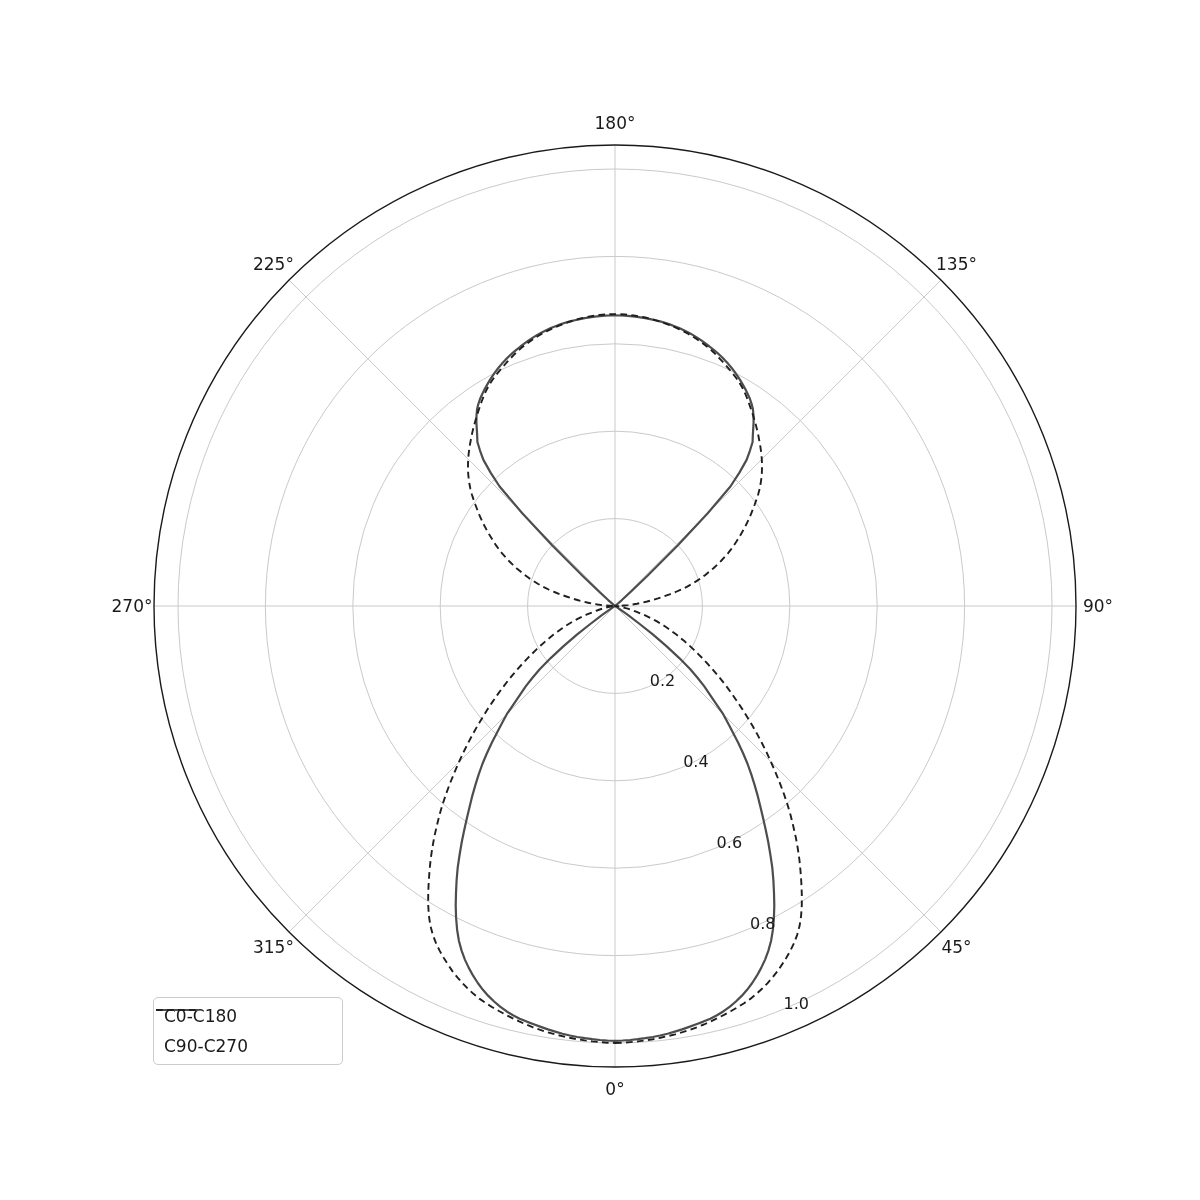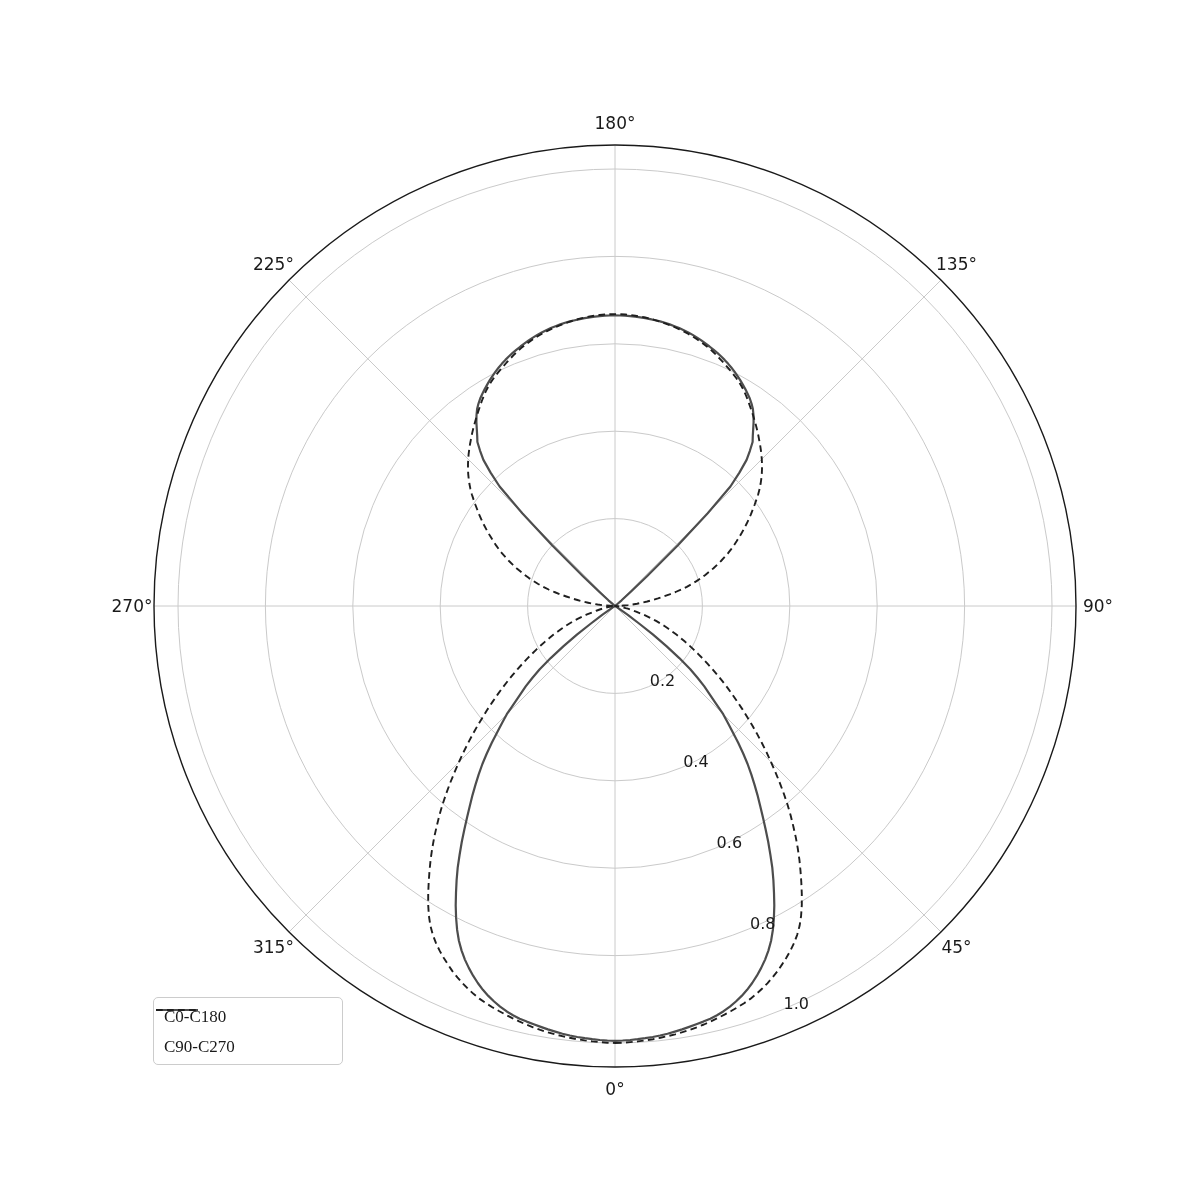--- a/index.html
+++ b/index.html
@@ -9,21 +9,21 @@
   .legend{
     position:absolute;left:153px;top:997px;width:190px;height:68px;
     background:rgba(255,255,255,0.85);
     border:1px solid #cccccc;border-radius:5px;
     box-sizing:border-box;
     display:flex;flex-direction:column;justify-content:center;gap:6px;
     padding:6px 8px 6px 10px;
   }
   .legend-row{display:flex;align-items:center;gap:14px;height:24px;}
   .legend-sample{flex:0 0 46px;height:24px;}
-  .legend-label{font-size:17px;color:#1a1a1a;line-height:1;white-space:nowrap;font-family:Liberation Serif, serif;}
+  .legend-label{font-size:17px;color:#1a1a1a;line-height:1;white-space:nowrap;}
 </style>
 </head>
 <body>
 
 <div class="figure">
   <svg id="chart" width="1200" height="1200" viewBox="0 0 1200 1200">
       <circle cx="615" cy="606" r="87.4" fill="none" stroke="#cacaca" stroke-width="1"></circle>
       <circle cx="615" cy="606" r="174.8" fill="none" stroke="#cacaca" stroke-width="1"></circle>
       <circle cx="615" cy="606" r="262.2" fill="none" stroke="#cacaca" stroke-width="1"></circle>
       <circle cx="615" cy="606" r="349.6" fill="none" stroke="#cacaca" stroke-width="1"></circle>

